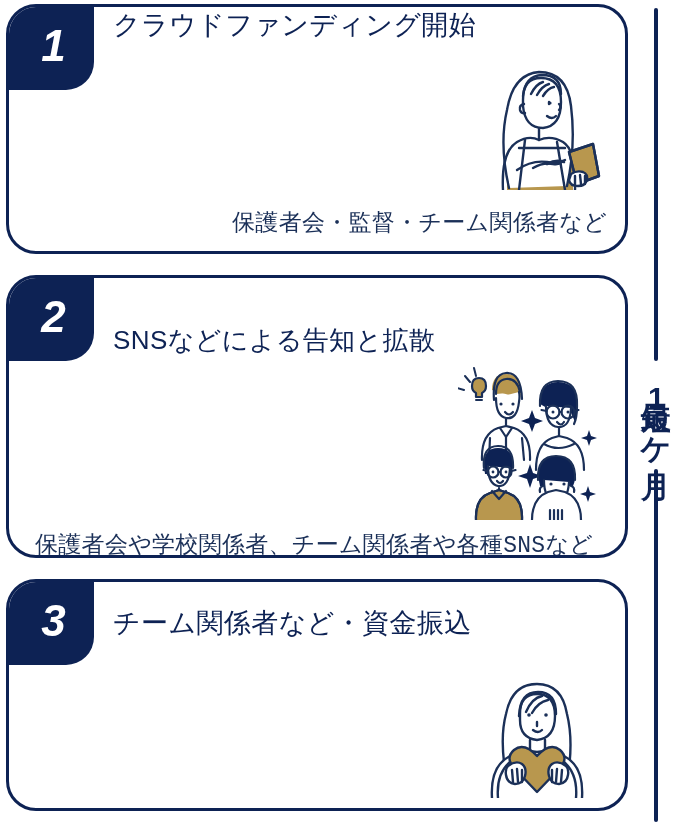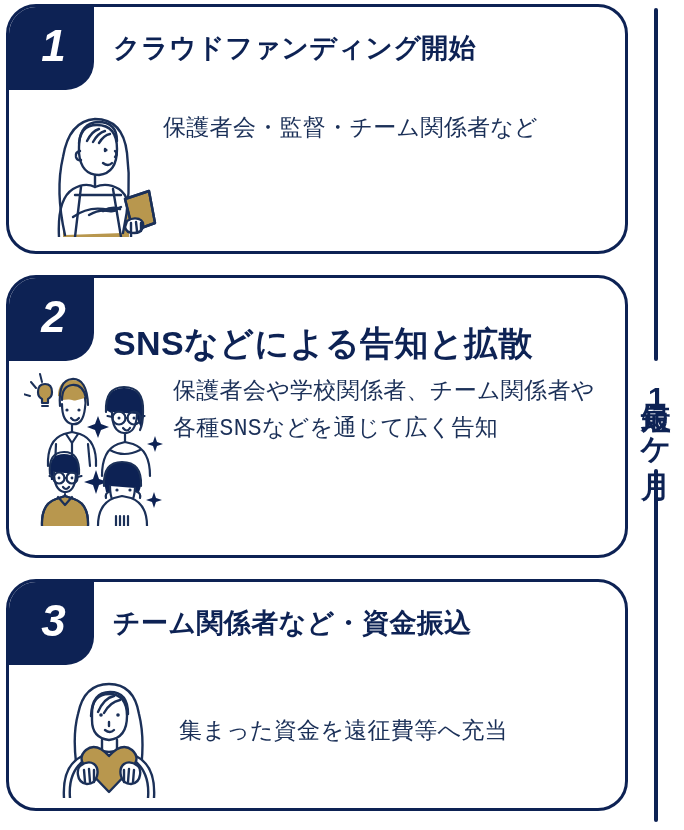--- a/index.html
+++ b/index.html
@@ -75,34 +75,34 @@
   .card-head {
     height: 84px;
     display: flex;
     align-items: center;
     padding-left: 104px;
     padding-right: 14px;
     box-sizing: border-box;
   }
   .card-title {
     color: #0d2254;
-    font-weight: bold;
+    font-weight: normal;
     font-size: 27px;
     line-height: 1.15;
     letter-spacing: 0.4px;
     white-space: nowrap;
   }
-  .card-2 .card-title { font-size: 34px; margin-top: 48px; }
+  .card-2 .card-title { font-size: 26px; margin-top: 48px; }
 
   .card-body {
     flex: 1;
     display: flex;
-    flex-direction: row;
-    align-items: flex-start;
-    padding: 4px 18px 10px 14px;
+    flex-direction: column;
+    align-items: flex-end;
+    padding: 4px 18px 10px 26px;
     box-sizing: border-box;
   }
 
   .illus {
     flex: 0 0 auto;
     width: 140px;
     display: flex;
     align-items: flex-start;
     justify-content: center;
   }
@@ -328,21 +328,20 @@
 
               <path d="M26 96 q8 -6 14 -2 q5 4 3 12 q-2 8 -10 8 q-8 -1 -9 -9 q-1 -6 2 -9 z" fill="#ffffff"></path>
               <path d="M30 100 l1 12 M35 99 l1 13 M40 100 l0 12"></path>
               <path d="M84 96 q-8 -6 -14 -2 q-5 4 -3 12 q2 8 10 8 q8 -1 9 -9 q1 -6 -2 -9 z" fill="#ffffff"></path>
               <path d="M80 100 l-1 12 M75 99 l-1 13 M70 100 l0 12"></path>
 
               <path d="M16 128 Q14 104 28 92 M94 128 Q96 104 82 92"></path>
             </g>
           </svg>
         </div>
-        <div class="card-text">集まった資金を遠征費等へ充当</div>
       </div>
     </div>
 
   </div>
 
   <div class="duration-rail">
     <div class="rail-line top"></div>
     <div class="rail-label">最短1ケ月</div>
     <div class="rail-line bottom"></div>
   </div>

